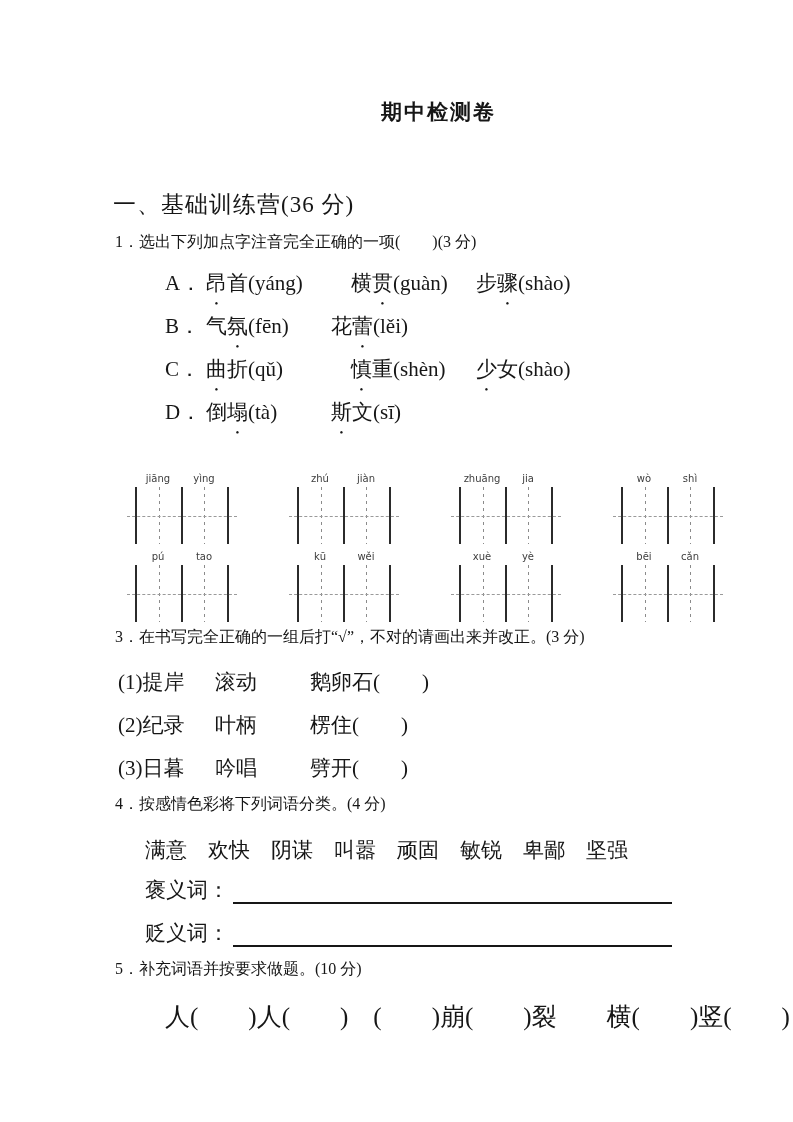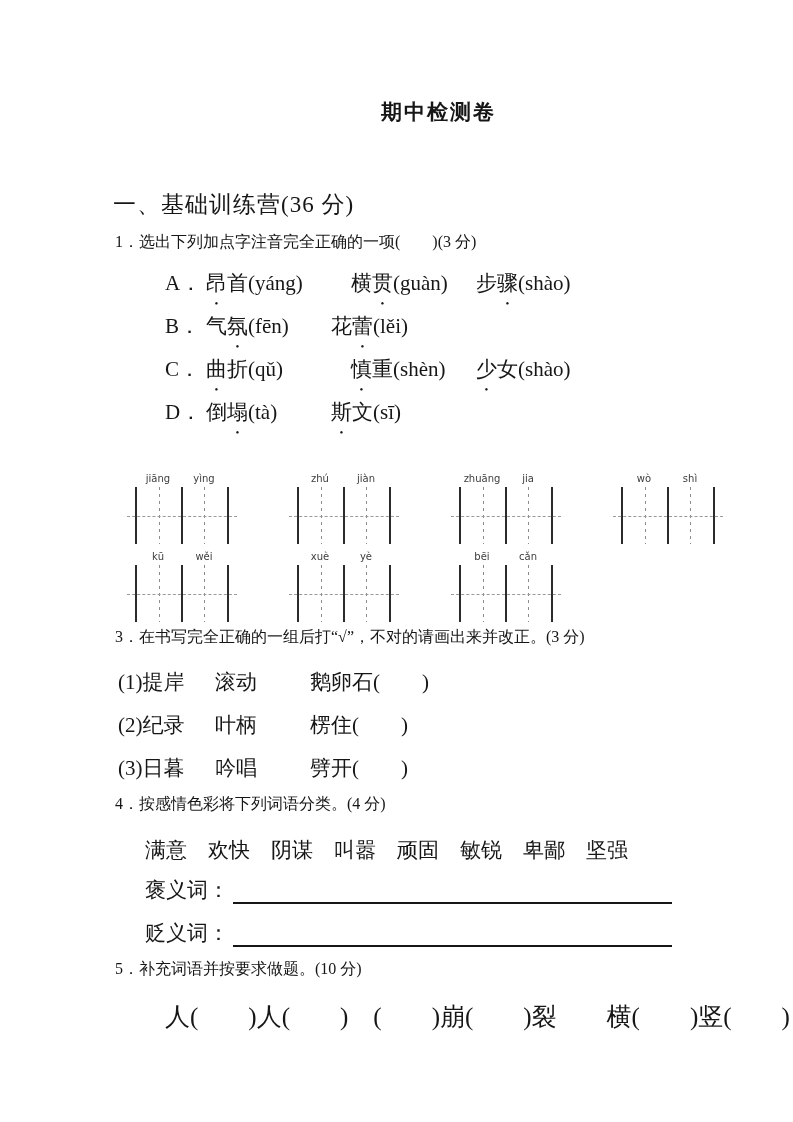--- a/index.html
+++ b/index.html
@@ -127,20 +127,27 @@
           <span>wò</span>
           <span>shì</span>
         </div>
       <div class="tz"></div>
     </div>
   </div>
 
   <div class="gridrow" style="top:551px">
     <div class="tzgroup">
       <div class="pys">
+          <span>pú</span>
+          <span>tao</span>
+        </div>
+      <div class="tz"></div>
+    </div>
+    <div class="tzgroup">
+      <div class="pys">
           <span>kū</span>
           <span>wěi</span>
         </div>
       <div class="tz"></div>
     </div>
     <div class="tzgroup">
       <div class="pys">
           <span>xuè</span>
           <span>yè</span>
         </div>

